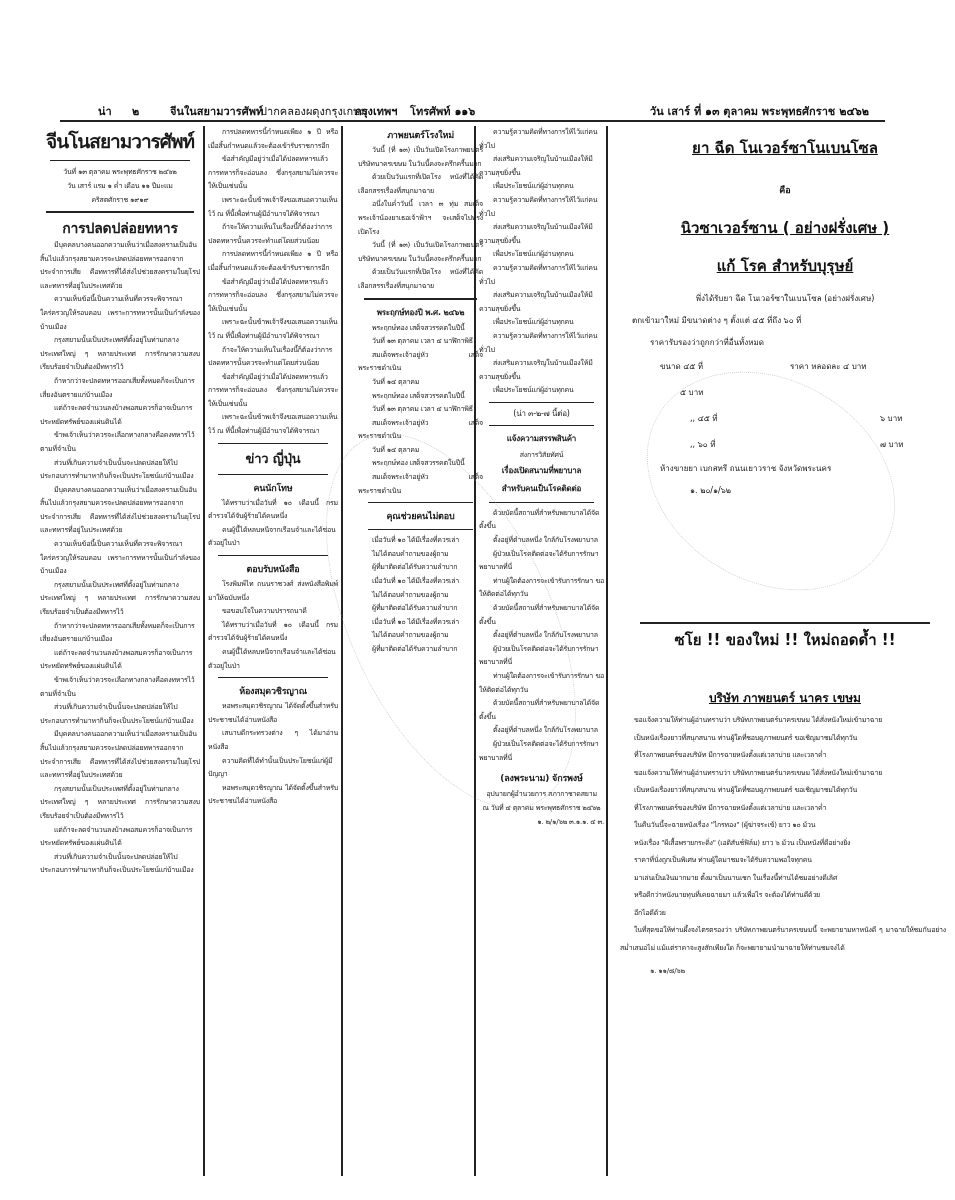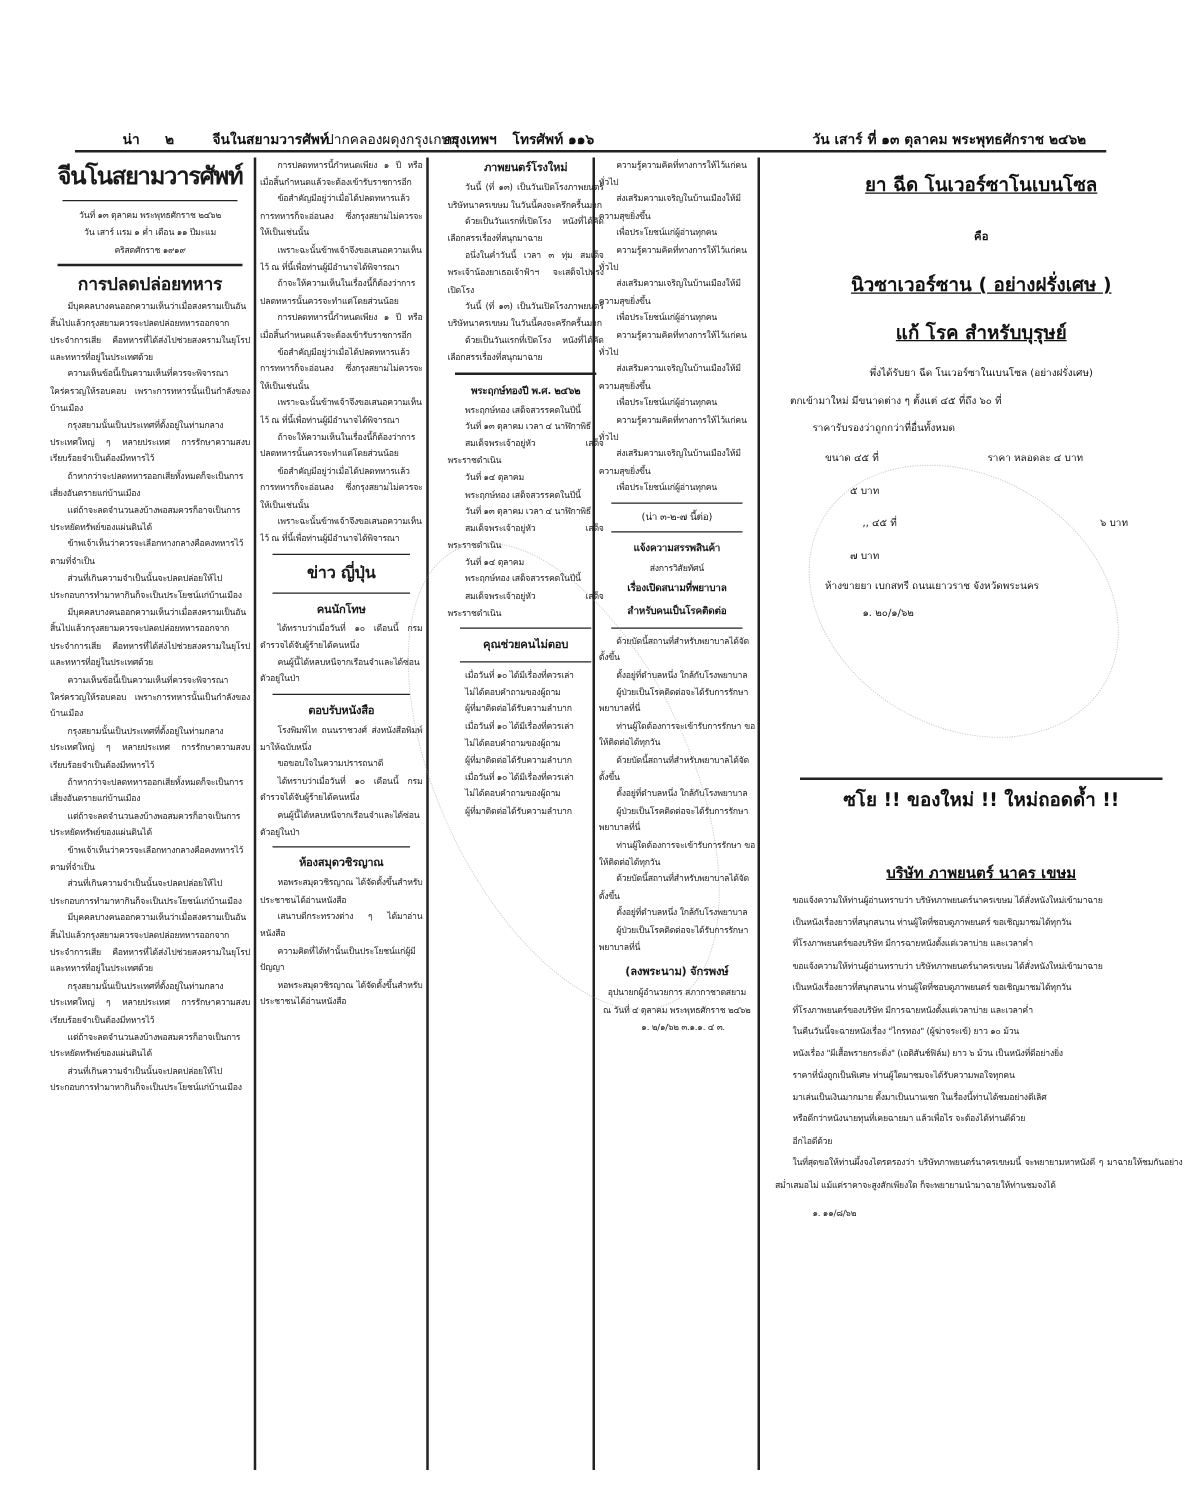--- a/index.html
+++ b/index.html
@@ -167,21 +167,21 @@
     <p>ด้วยบัดนี้สถานที่สำหรับพยาบาลได้จัดตั้งขึ้น</p>
     <p>ตั้งอยู่ที่ตำบลหนึ่ง ใกล้กับโรงพยาบาล</p>
     <p>ผู้ป่วยเป็นโรคติดต่อจะได้รับการรักษาพยาบาลที่นี่</p>
     <p>ท่านผู้ใดต้องการจะเข้ารับการรักษา ขอให้ติดต่อได้ทุกวัน</p>
     <p>ด้วยบัดนี้สถานที่สำหรับพยาบาลได้จัดตั้งขึ้น</p>
     <p>ตั้งอยู่ที่ตำบลหนึ่ง ใกล้กับโรงพยาบาล</p>
     <p>ผู้ป่วยเป็นโรคติดต่อจะได้รับการรักษาพยาบาลที่นี่</p>
     <div class="head-sm" style="font-size:9px;margin-top:4px">(ลงพระนาม) จักรพงษ์</div>
     <div class="sub">อุปนายกผู้อำนวยการ สภากาชาดสยาม</div>
     <div class="sub">ณ วันที่ ๔ ตุลาคม พระพุทธศักราช ๒๔๖๒</div>
-    <div class="sub" style="text-align:center;padding-left:10px">๑. ๒/๑/๖๒ ๓.๑.๑. ๔ ๓.</div>
+    <div class="sub" style="text-align:right;padding-left:10px">๑. ๒/๑/๖๒ ๓.๑.๑. ๔ ๓.</div>
   </div>
   <div class="vrule" style="left:606px;height:1050px;"></div>
 
   <div class="ad" style="top:126px;">
     <div class="title u" style="font-size:15px;margin-top:10px">ยา ฉีด โนเวอร์ซาโนเบนโซล</div>
     <div class="title" style="font-size:9px;margin-top:18px">คือ</div>
     <div class="title u" style="font-size:15px;margin-top:14px">นิวซาเวอร์ซาน ( อย่างฝรั่งเศษ )</div>
     <div class="title u" style="font-size:15px;margin-top:14px">แก้ โรค สำหรับบุรุษย์</div>
     <div class="line" style="text-align:center;padding:0;margin-top:10px">พึ่งได้รับยา ฉีด โนเวอร์ซาในเบนโซล (อย่างฝรั่งเศษ)</div>
     <div class="line">ตกเข้ามาใหม่ มีขนาดต่าง ๆ ตั้งแต่ ๔๕ ที่ถึง ๖๐ ที่</div>
@@ -191,20 +191,21 @@
       <span>ราคา หลอดละ ๔ บาท</span>
     </div>
     <div class="price-row">
       <span style="padding-left:60px">๕ บาท</span>
     </div>
     <div class="price-row">
       <span style="width:130px;padding-left:70px">,, ๔๕ ที่</span>
       <span style="padding-left:60px">๖ บาท</span>
     </div>
     <div class="price-row">
+      <span style="width:130px;padding-left:70px">,, ๖๐ ที่</span>
       <span style="padding-left:60px">๗ บาท</span>
     </div>
     <div class="line" style="padding-left:40px">ห้างขายยา เบกสทรี ถนนเยาวราช จังหวัดพระนคร</div>
     <div class="line" style="padding-left:70px">๑. ๒๐/๑/๖๒</div>
   </div>
 
   <div style="position:absolute;left:640px;top:622px;width:290px;height:2px;background:#222"></div>
 
   <div class="ad" style="top:628px;">
     <div class="title" style="font-size:15px">ซโย !! ของใหม่ !! ใหม่ถอดด้ำ !!</div>

